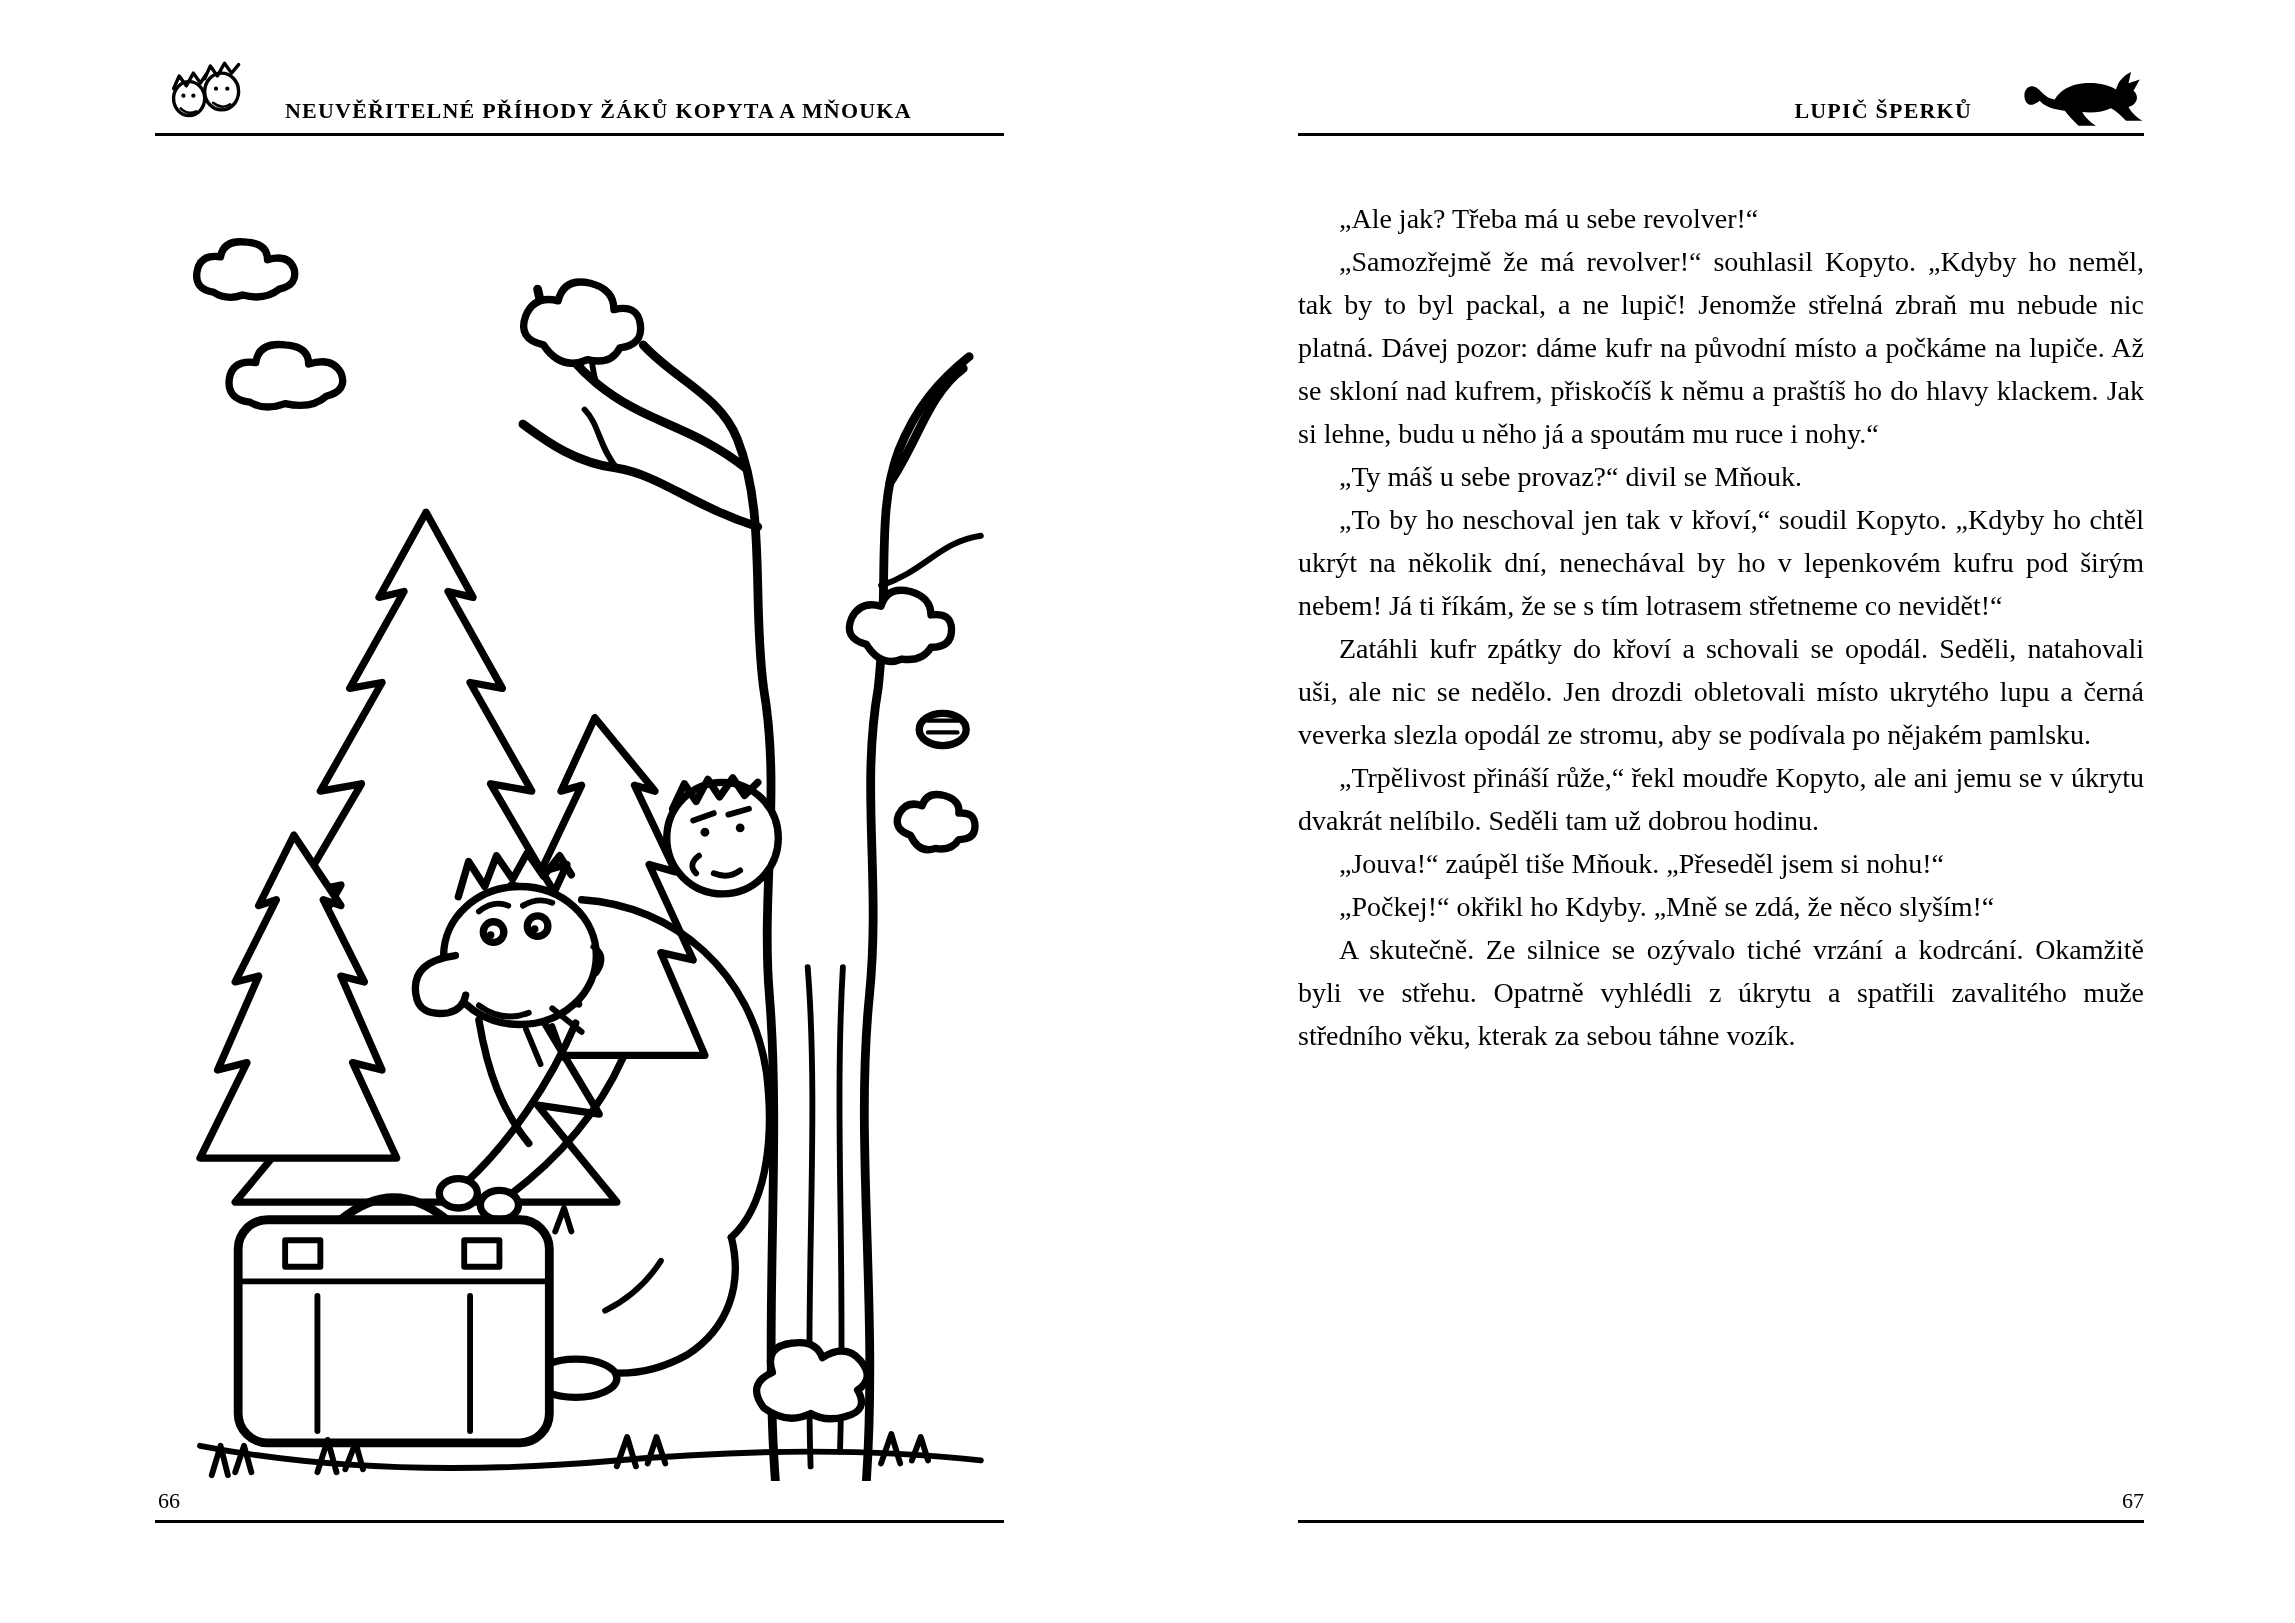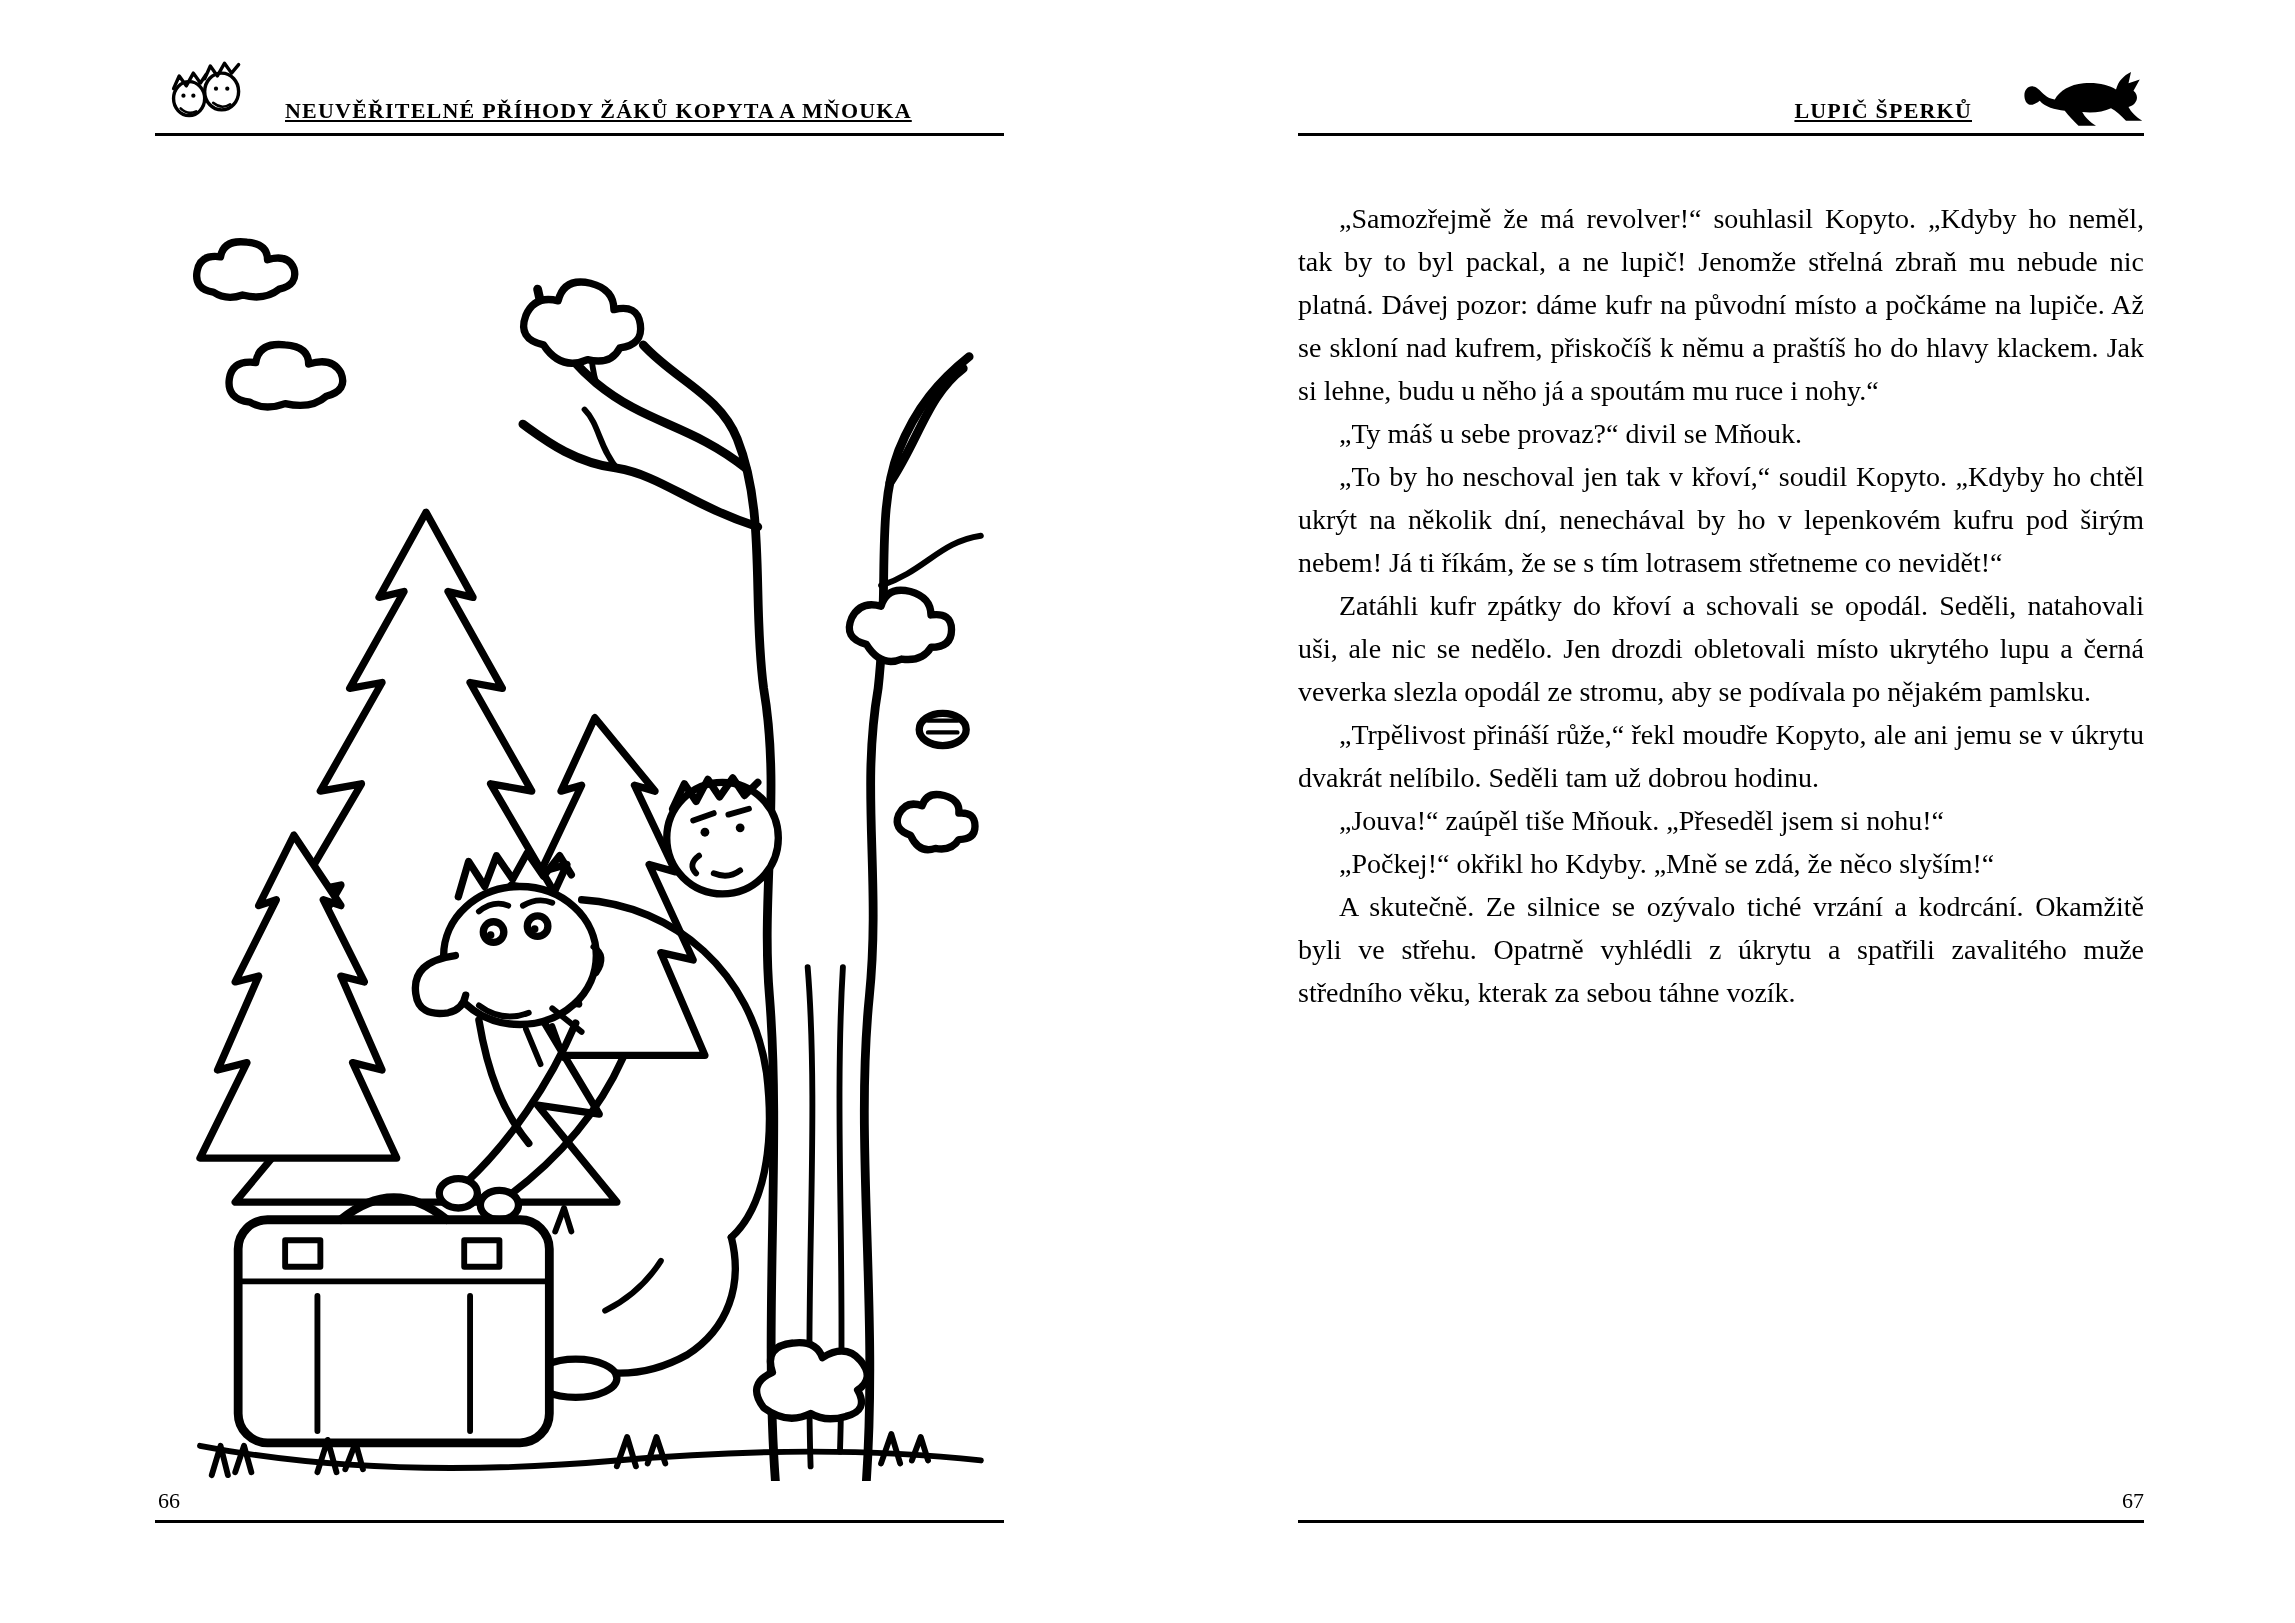--- a/index.html
+++ b/index.html
@@ -3,21 +3,21 @@
 <meta charset="utf-8">
 <style>
   html,body{margin:0;padding:0;}
   body{
     width:2295px;height:1623px;position:relative;background:#ffffff;
     font-family:"Liberation Serif", serif;color:#000;overflow:hidden;
   }
   .rule{position:absolute;height:3.1px;background:#000;}
   .hdr-title{
     position:absolute;top:98px;font-weight:bold;font-size:22px;
-    letter-spacing:1.2px;white-space:nowrap;font-family:"Liberation Serif", serif;text-decoration:underline;
+    letter-spacing:1.2px;white-space:nowrap;font-family:"Liberation Serif", serif;
   }
   .hdr-title.right{left:1298px;width:674px;text-align:right;}
   .hdr-icon{position:absolute;display:block;}
   .hdr-icon.left{left:158px;top:54px;width:99px;height:75px;}
   .hdr-icon.right{left:2021px;top:61px;width:125px;height:72px;}
   .page-number{position:absolute;top:1488px;font-weight:normal;font-size:22px;}
   .page-number.left{left:158px;}
   .page-number.right{right:151px;}
   .text-column{
     position:absolute;left:1298px;top:197px;width:846px;
@@ -141,20 +141,21 @@
           <path d="M300,860 l7,-20 l6,20 m8,-2 l6,-18 l6,18" stroke-width="4"></path>
           <path d="M480,858 l7,-20 l6,20 m8,-2 l6,-16 l5,16" stroke-width="4"></path>
           <path d="M258,700 l6,-16 l5,16" stroke-width="4"></path>
           <path fill="#fff" d="M400,820 q-12,-16 6,-24 q-6,-18 14,-20 q16,-2 20,10 q16,-10 26,2 q10,12 -2,20 q8,14 -8,18 q-14,4 -24,-2 q-16,8 -32,-4 z"></path>
         </g>
       </g>
     </svg>
   </div>
 
   <div class="text-column">
+    <p>„Ale jak? Třeba má u sebe revolver!“</p>
     <p>„Samozřejmě že má revolver!“ souhlasil Kopyto. „Kdyby ho neměl, tak by to byl packal, a ne lupič! Jenomže střelná zbraň mu nebude nic platná. Dávej pozor: dáme kufr na původní místo a počkáme na lupiče. Až se skloní nad kufrem, přiskočíš k němu a praštíš ho do hlavy klackem. Jak si lehne, budu u něho já a spoutám mu ruce i nohy.“</p>
     <p>„Ty máš u sebe provaz?“ divil se Mňouk.</p>
     <p>„To by ho neschoval jen tak v křoví,“ soudil Kopyto. „Kdyby ho chtěl ukrýt na několik dní, nenechával by ho v lepenkovém kufru pod širým nebem! Já ti říkám, že se s tím lotrasem střetneme co nevidět!“</p>
     <p>Zatáhli kufr zpátky do křoví a schovali se opodál. Seděli, natahovali uši, ale nic se nedělo. Jen drozdi obletovali místo ukrytého lupu a černá veverka slezla opodál ze stromu, aby se podívala po nějakém pamlsku.</p>
     <p>„Trpělivost přináší růže,“ řekl moudře Kopyto, ale ani jemu se v úkrytu dvakrát nelíbilo. Seděli tam už dobrou hodinu.</p>
     <p>„Jouva!“ zaúpěl tiše Mňouk. „Přeseděl jsem si nohu!“</p>
     <p>„Počkej!“ okřikl ho Kdyby. „Mně se zdá, že něco slyším!“</p>
     <p>A skutečně. Ze silnice se ozývalo tiché vrzání a kodrcání. Okamžitě byli ve střehu. Opatrně vyhlédli z úkrytu a spatřili zavalitého muže středního věku, kterak za sebou táhne vozík.</p>
   </div>
 

